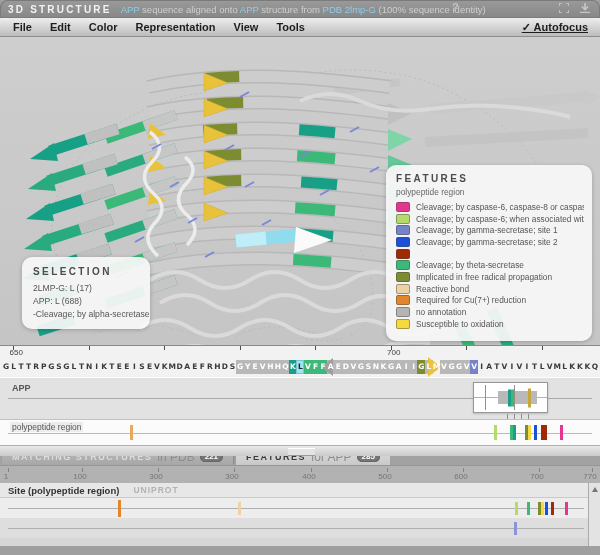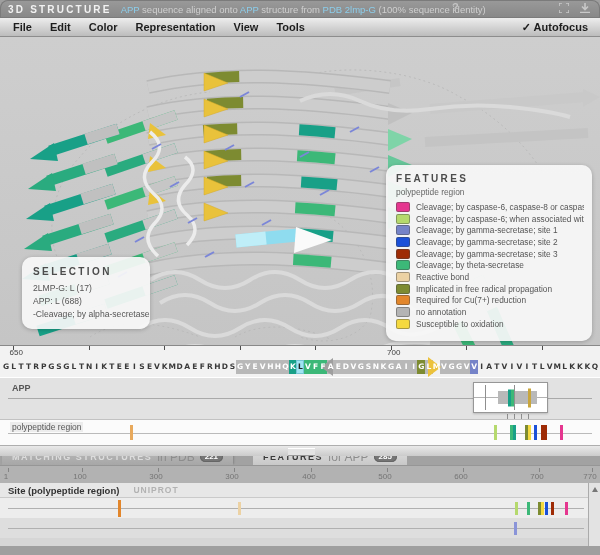--- a/index.html
+++ b/index.html
@@ -14,21 +14,21 @@
   .subtitle{font-size:9.5px;color:#cfcfcf;white-space:nowrap;}
   .subtitle .acc{color:#8ccdea;}
   .tb-help{position:absolute;left:452px;top:1px;font-size:11px;font-weight:700;color:#c4c4c4;cursor:pointer;}
   .tb-icons{position:absolute;right:10px;top:3px;display:flex;gap:11px;}
 
   
   .menubar{height:19px;background:linear-gradient(#ededed,#cbcbcb 70%,#bcbcbc);
     border-bottom:1px solid #8d8d8d;display:flex;align-items:center;
     font-size:11px;font-weight:700;color:#1d1d1d;padding:0 4px;box-sizing:border-box;}
   .menu-item{padding:0 9px;cursor:default;}
-  .autofocus{margin-left:auto;padding-right:8px;}
+  .autofocus{margin-left:auto;padding-right:8px;text-decoration:underline;}
 
   
   .viewport{position:relative;height:308px;background:linear-gradient(#cecece,#c5c5c5);overflow:hidden;}
   .viewport svg{position:absolute;left:0;top:0;}
   .panel{position:absolute;background:rgba(247,247,247,0.93);border-radius:10px;
     box-shadow:0 1px 4px rgba(0,0,0,0.22);}
   .panel-title{font-size:10px;font-weight:700;letter-spacing:2.4px;color:#4c4c4c;}
   .selection-panel{left:22px;top:220px;width:128px;padding:9px 6px 8px 11px;box-sizing:border-box;}
   .sel-line{font-size:8.6px;color:#555;line-height:13px;white-space:nowrap;}
   .coloring-panel{left:386px;top:128px;width:206px;height:176px;padding:8px 8px 6px 10px;box-sizing:border-box;overflow:hidden;}
@@ -67,21 +67,21 @@
     border-bottom:1px solid #aeaeae;box-sizing:border-box;}
   .poly-label{position:absolute;left:10px;top:2px;font-size:8.5px;color:#555;background:#ececec;padding:0 2px;z-index:2;}
   .poly-line{position:absolute;left:8px;right:8px;top:13px;height:1px;background:#bababa;}
   .ptick{position:absolute;top:5px;width:3px;height:15px;z-index:1;}
   .handle-strip{height:10px;background:linear-gradient(#e9e9e9,#cbcbcb);position:relative;}
   .grip{position:absolute;left:288px;top:2px;width:27px;height:6px;background:#e3e3e3;
     border-top:1px solid #fff;border-bottom:1px solid #999;}
 
   
   .tabs{height:18px;background:#a2a2a2;border-top:1px solid #8b8b8b;display:flex;
-    align-items:flex-end;padding-left:2px;gap:20px;box-sizing:border-box;}
+    align-items:flex-end;padding-left:2px;gap:3px;box-sizing:border-box;}
   .tab{height:17px;display:flex;align-items:center;gap:5px;padding:0 10px;
     border-radius:8px 8px 0 0;cursor:pointer;}
   .tab.inactive{background:linear-gradient(#bababa,#a7a7a7);color:#dcdcdc;box-shadow:1px -1px 2px rgba(0,0,0,0.18);}
   .tab.active{background:linear-gradient(#dfdfdf,#c8c8c8);color:#3a3a3a;}
   .tab-label{font-size:9px;font-weight:700;letter-spacing:1.5px;white-space:nowrap;}
   .tab-suffix{font-size:12px;color:#8d8d8d;white-space:nowrap;}
   .badge{background:#757575;color:#fff;font-size:8px;font-weight:700;border-radius:8px;
     padding:0 5px;line-height:11px;box-shadow:inset 0 0 0 1px #666;}
   .bruler{height:18px;background:#b2b2b2;position:relative;border-top:1px solid #969696;box-sizing:border-box;}
   .br-tick{position:absolute;top:2px;width:1px;height:4px;background:#848484;}
@@ -295,33 +295,32 @@
           <div class="legend-row">
             <div class="swatch" style="background: rgb(117, 131, 200);"></div>
             <div class="legend-label">Cleavage; by gamma-secretase; site 1</div>
           </div>
           <div class="legend-row">
             <div class="swatch" style="background: rgb(27, 80, 216);"></div>
             <div class="legend-label">Cleavage; by gamma-secretase; site 2</div>
           </div>
           <div class="legend-row">
             <div class="swatch" style="background: rgb(158, 43, 5);"></div>
-            <div class="legend-label">Cleavage; by gamma-secretase; site 3</div>
           </div>
           <div class="legend-row">
             <div class="swatch" style="background: rgb(60, 184, 120);"></div>
             <div class="legend-label">Cleavage; by theta-secretase</div>
           </div>
           <div class="legend-row">
+            <div class="swatch" style="background: rgb(125, 139, 49);"></div>
+            <div class="legend-label">Implicated in free radical propagation</div>
+          </div>
+          <div class="legend-row">
             <div class="swatch" style="background: rgb(236, 210, 164);"></div>
             <div class="legend-label">Reactive bond</div>
-          </div>
-          <div class="legend-row">
-            <div class="swatch" style="background: rgb(125, 139, 49);"></div>
-            <div class="legend-label">Implicated in free radical propagation</div>
           </div>
           <div class="legend-row">
             <div class="swatch" style="background: rgb(226, 134, 43);"></div>
             <div class="legend-label">Required for Cu(7+) reduction</div>
           </div>
           <div class="legend-row">
             <div class="swatch" style="background: rgb(180, 180, 180);"></div>
             <div class="legend-label">no annotation</div>
           </div>
           <div class="legend-row">

